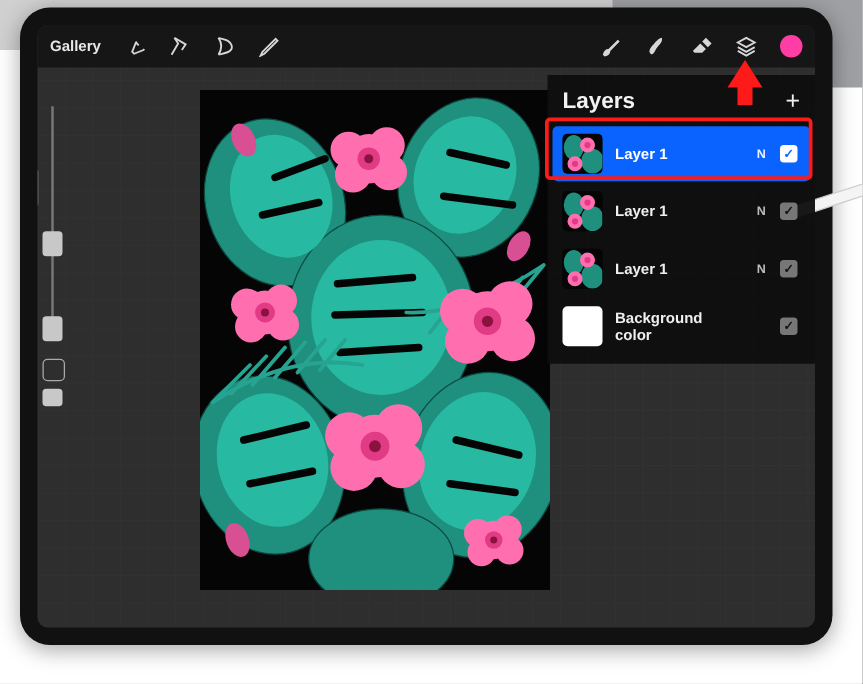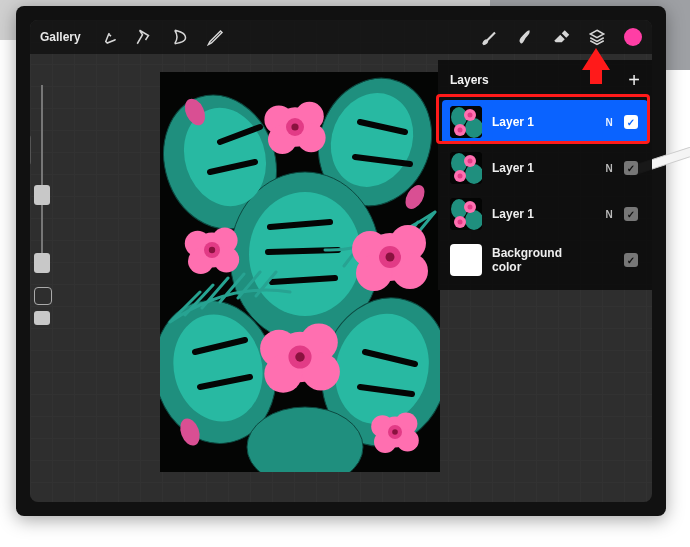--- a/index.html
+++ b/index.html
@@ -30,21 +30,21 @@
   }
 
   
   .tablet {
     position: absolute;
     top: 6px;
     left: 16px;
     width: 650px;
     height: 510px;
     background: #111;
-    border-radius: 8px;
+    border-radius: 24px;
     box-shadow: 0 4px 18px rgba(0,0,0,0.35);
     padding: 14px;
     box-sizing: border-box;
   }
   .screen {
     position: relative;
     width: 100%;
     height: 100%;
     background: #2e2e2e;
     border-radius: 8px;
@@ -144,21 +144,21 @@
     padding-bottom: 6px;
   }
   .panel-head {
     display: flex;
     justify-content: space-between;
     align-items: center;
     padding: 10px 12px 8px 12px;
   }
   .panel-head h1 {
     margin: 0;
-    font-size: 12px;
+    font-size: 18px;
     font-weight: 700;
     color: #f2f2f2;
   }
   .plus { font-size: 20px; color: #eee; line-height: 1; }
 
   .row {
     display: flex;
     align-items: center;
     gap: 10px;
     padding: 6px 10px 6px 8px;

